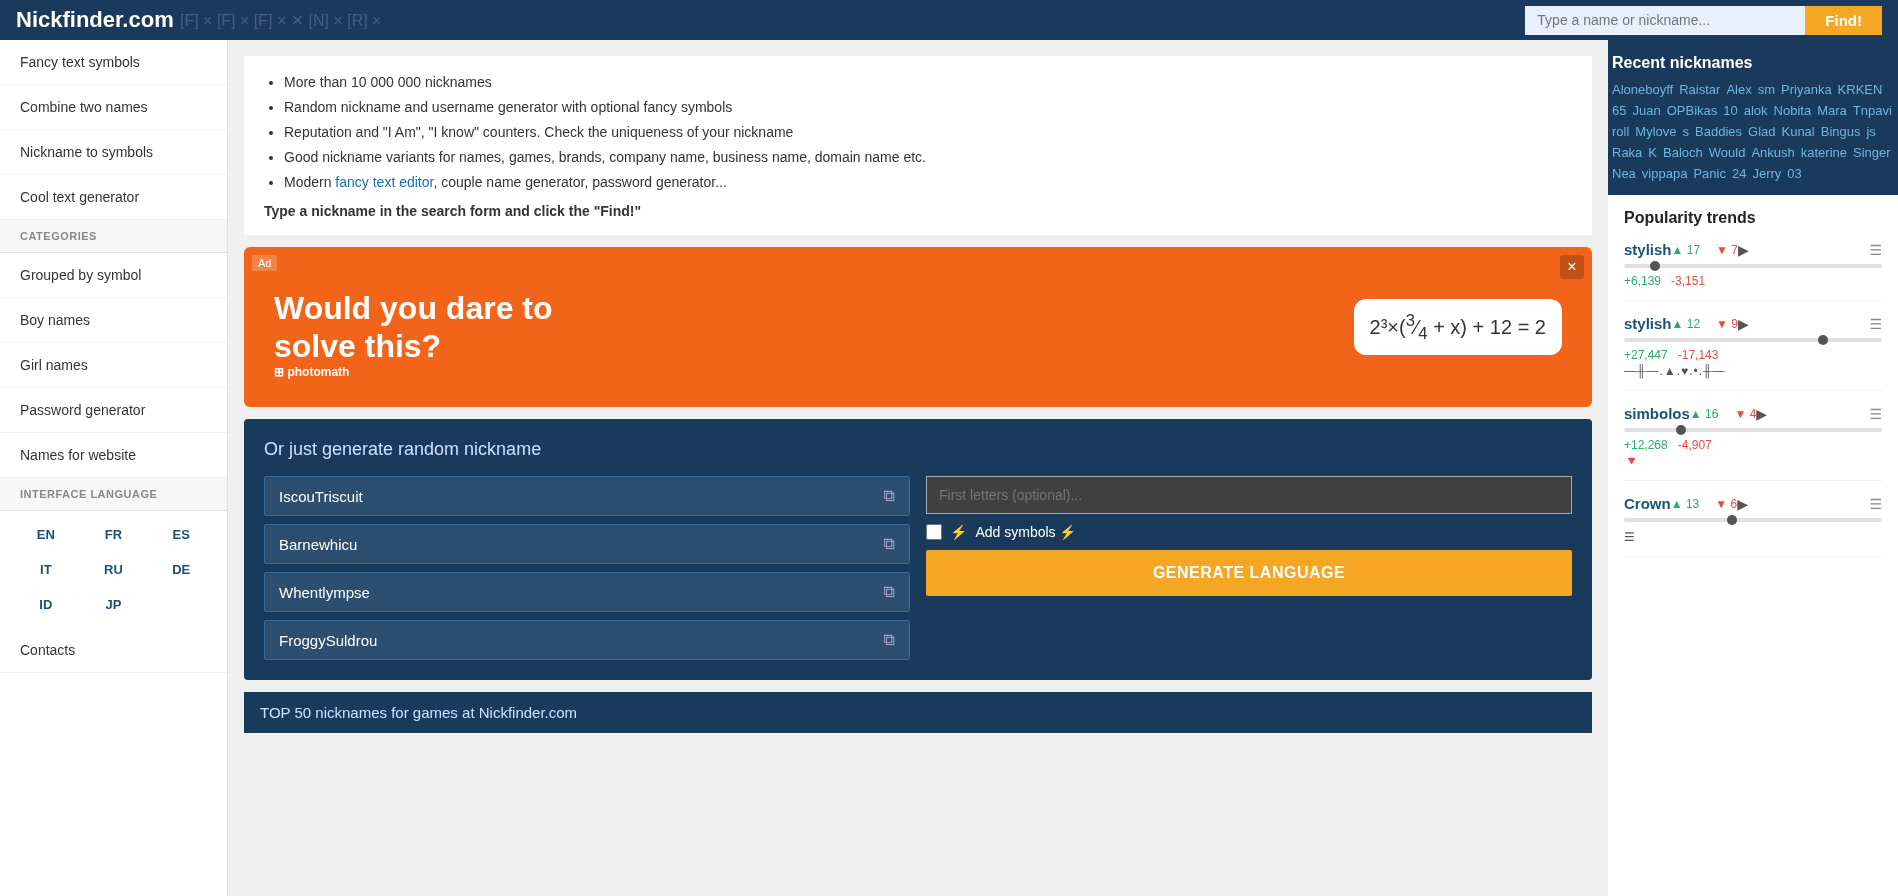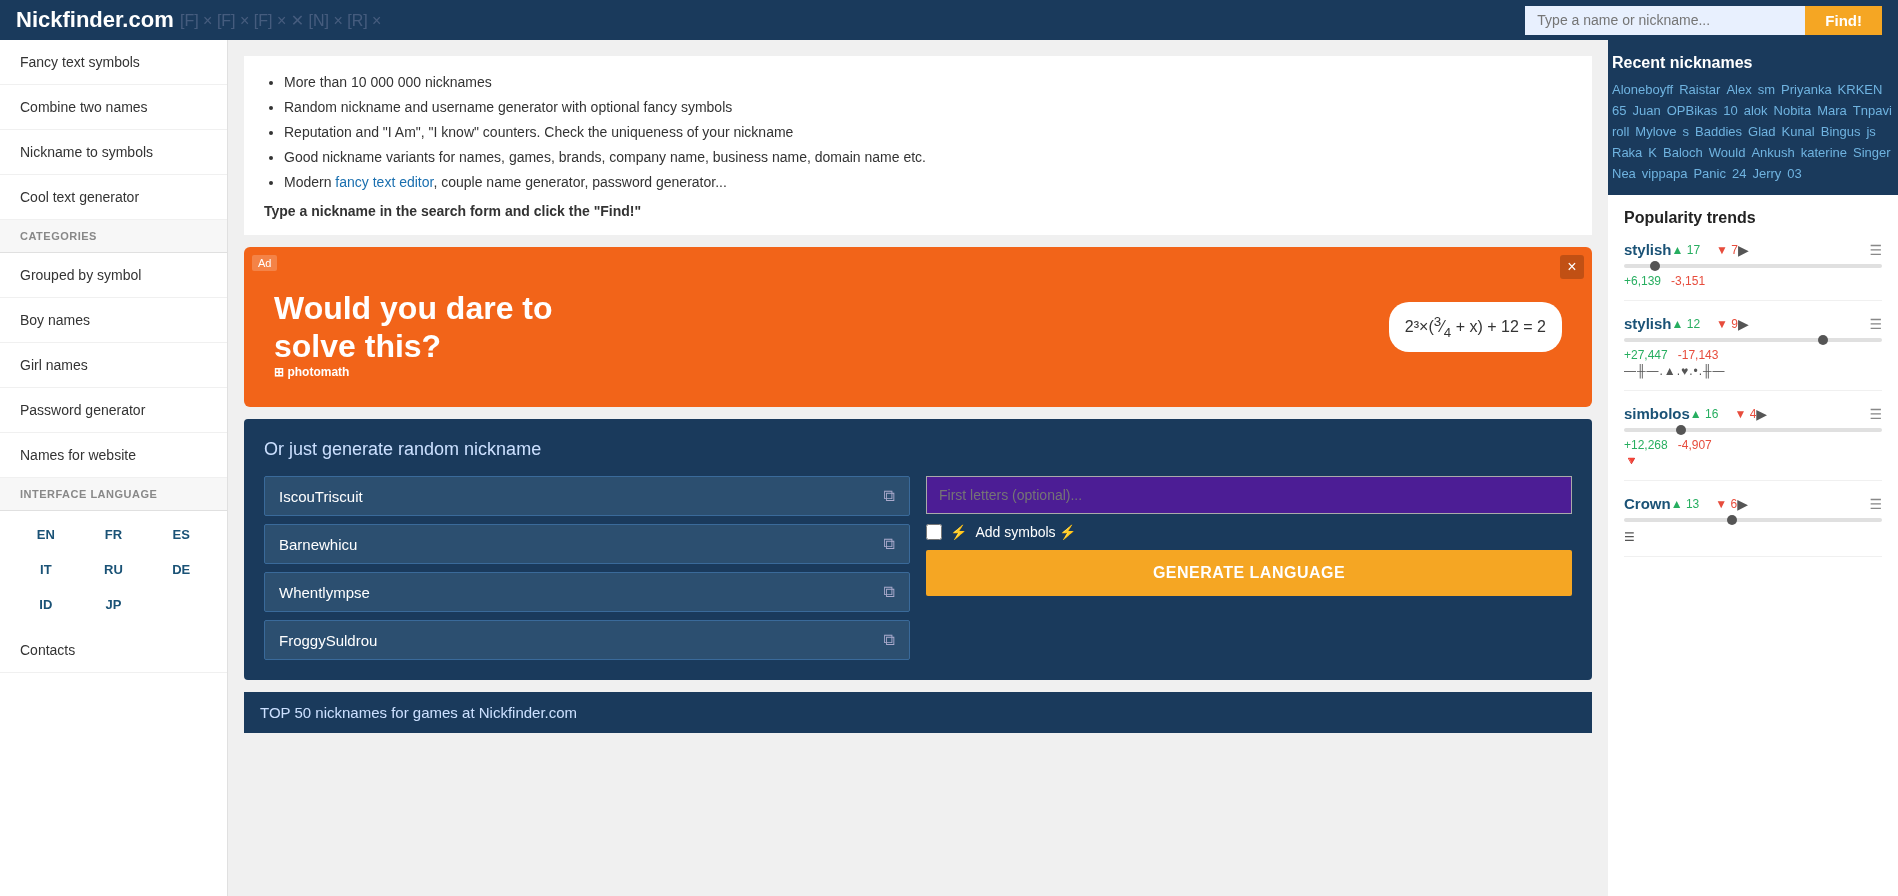--- a/index.html
+++ b/index.html
@@ -109,22 +109,22 @@
       position: relative; overflow: hidden;
     }
     #ad-text {
       color: #fff; font-size: 32px; font-weight: bold; line-height: 1.2;
       max-width: 300px;
     }
     #ad-right {
       display: flex; align-items: center; gap: 16px;
     }
     #ad-math {
-      background: #fff; border-radius: 20px; padding: 12px 16px;
-      font-size: 16px; color: #333; text-align: center; min-width: 160px;
+      background: #fff; border-radius: 12px; padding: 12px 16px;
+      font-size: 20px; color: #333; text-align: center; min-width: 160px;
     }
     #ad-logo {
       color: #fff; font-size: 14px; font-weight: bold;
     }
     #ad-close {
       position: absolute; top: 8px; right: 8px; color: #fff; font-size: 16px;
       cursor: pointer; background: rgba(0,0,0,0.2); border: none;
       width: 24px; height: 24px; border-radius: 3px; display: flex;
       align-items: center; justify-content: center;
     }
@@ -149,21 +149,21 @@
       border-radius: 2px; cursor: pointer;
     }
     .copy-icon {
       color: #aac; font-size: 16px; cursor: pointer;
     }
     #gen-right {
       flex: 1; display: flex; flex-direction: column; gap: 10px;
     }
     #first-letters-input {
       width: 100%; padding: 10px 12px; font-size: 14px;
-      border: 1px solid #aaa; outline: none; background: #4c1d95;
+      border: 1px solid #aaa; outline: none; background: #404040;
       color: #999;
     }
     #add-symbols-row {
       display: flex; align-items: center; gap: 8px; color: #fff; font-size: 14px;
     }
     #add-symbols-checkbox {
       width: 16px; height: 16px; cursor: pointer;
     }
     #gen-button {
       background: #f5a623; color: #fff; border: none; padding: 14px;

